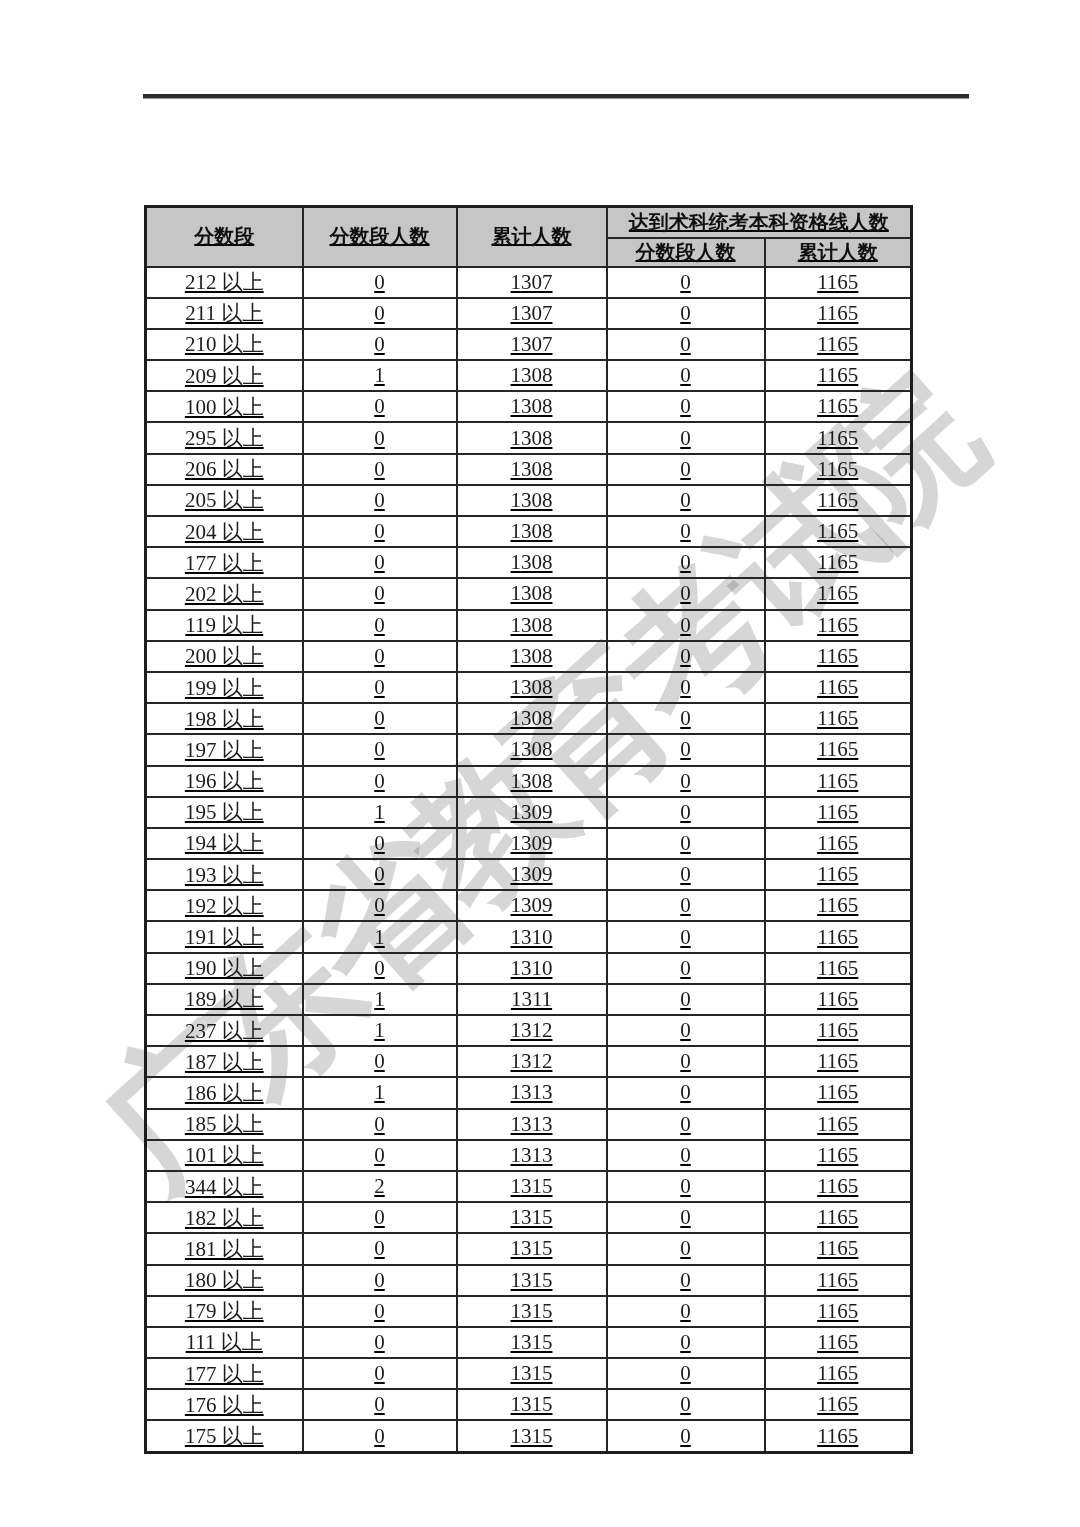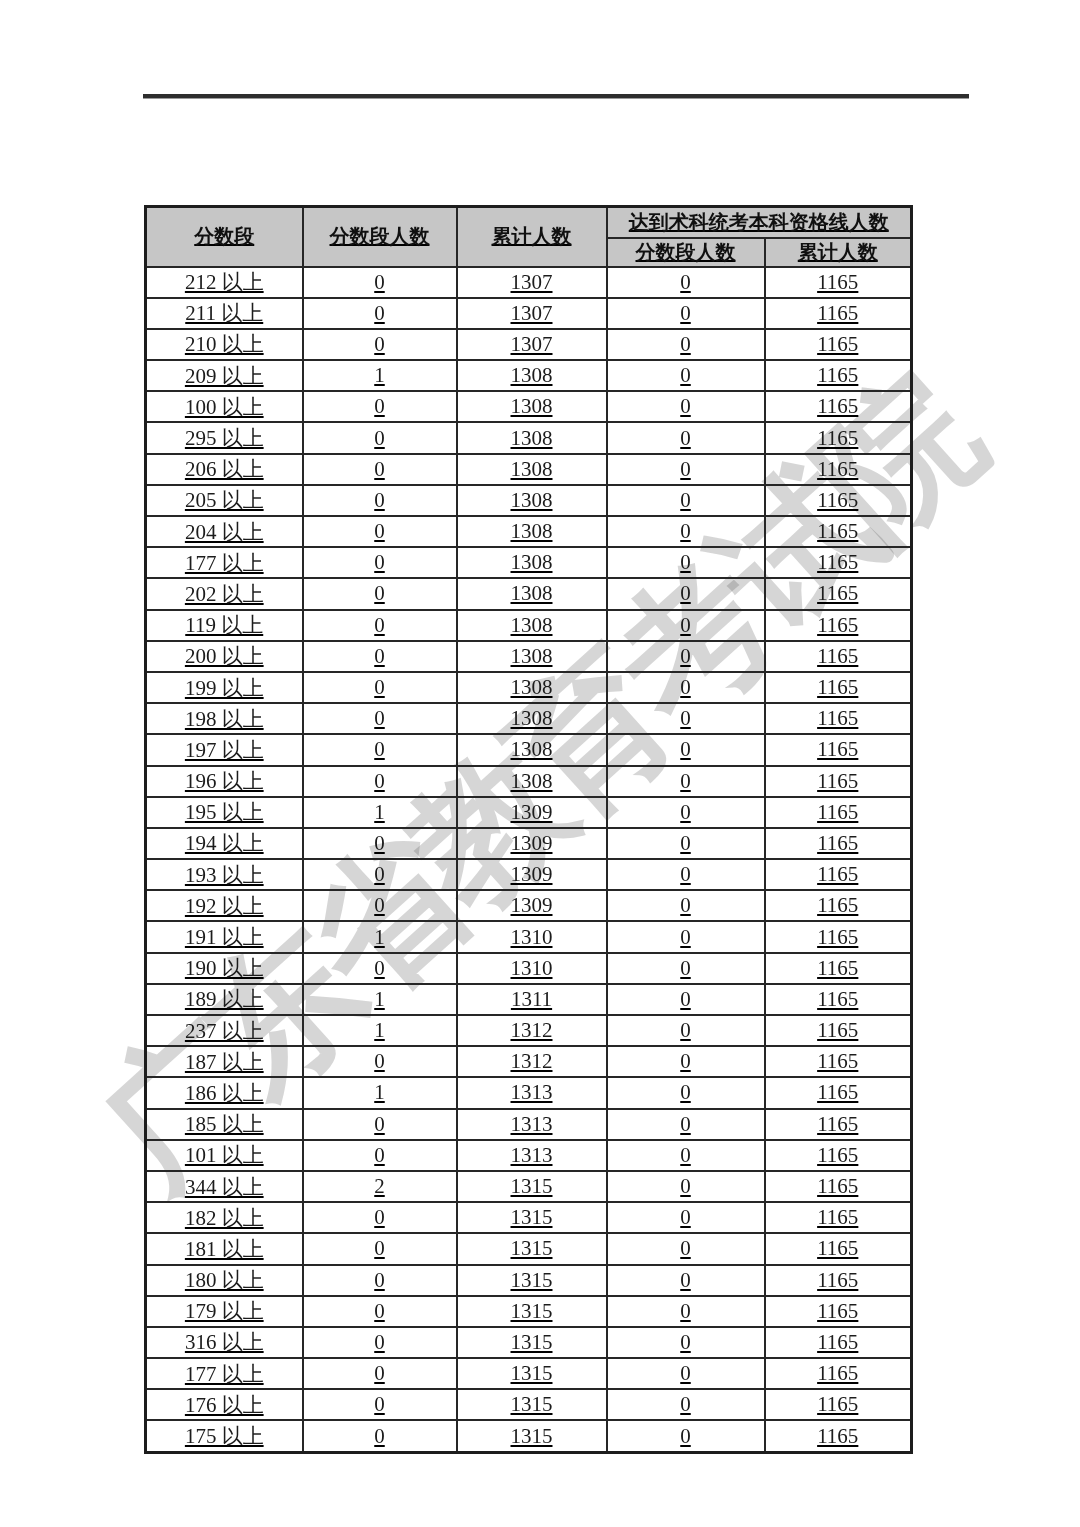--- a/index.html
+++ b/index.html
@@ -310,21 +310,21 @@
         <td>1165</td>
       </tr>
         <tr>
         <td>179 以上</td>
         <td>0</td>
         <td>1315</td>
         <td>0</td>
         <td>1165</td>
       </tr>
         <tr>
-        <td>316 以上</td>
+        <td>111 以上</td>
         <td>0</td>
         <td>1315</td>
         <td>0</td>
         <td>1165</td>
       </tr>
         <tr>
         <td>177 以上</td>
         <td>0</td>
         <td>1315</td>
         <td>0</td>

